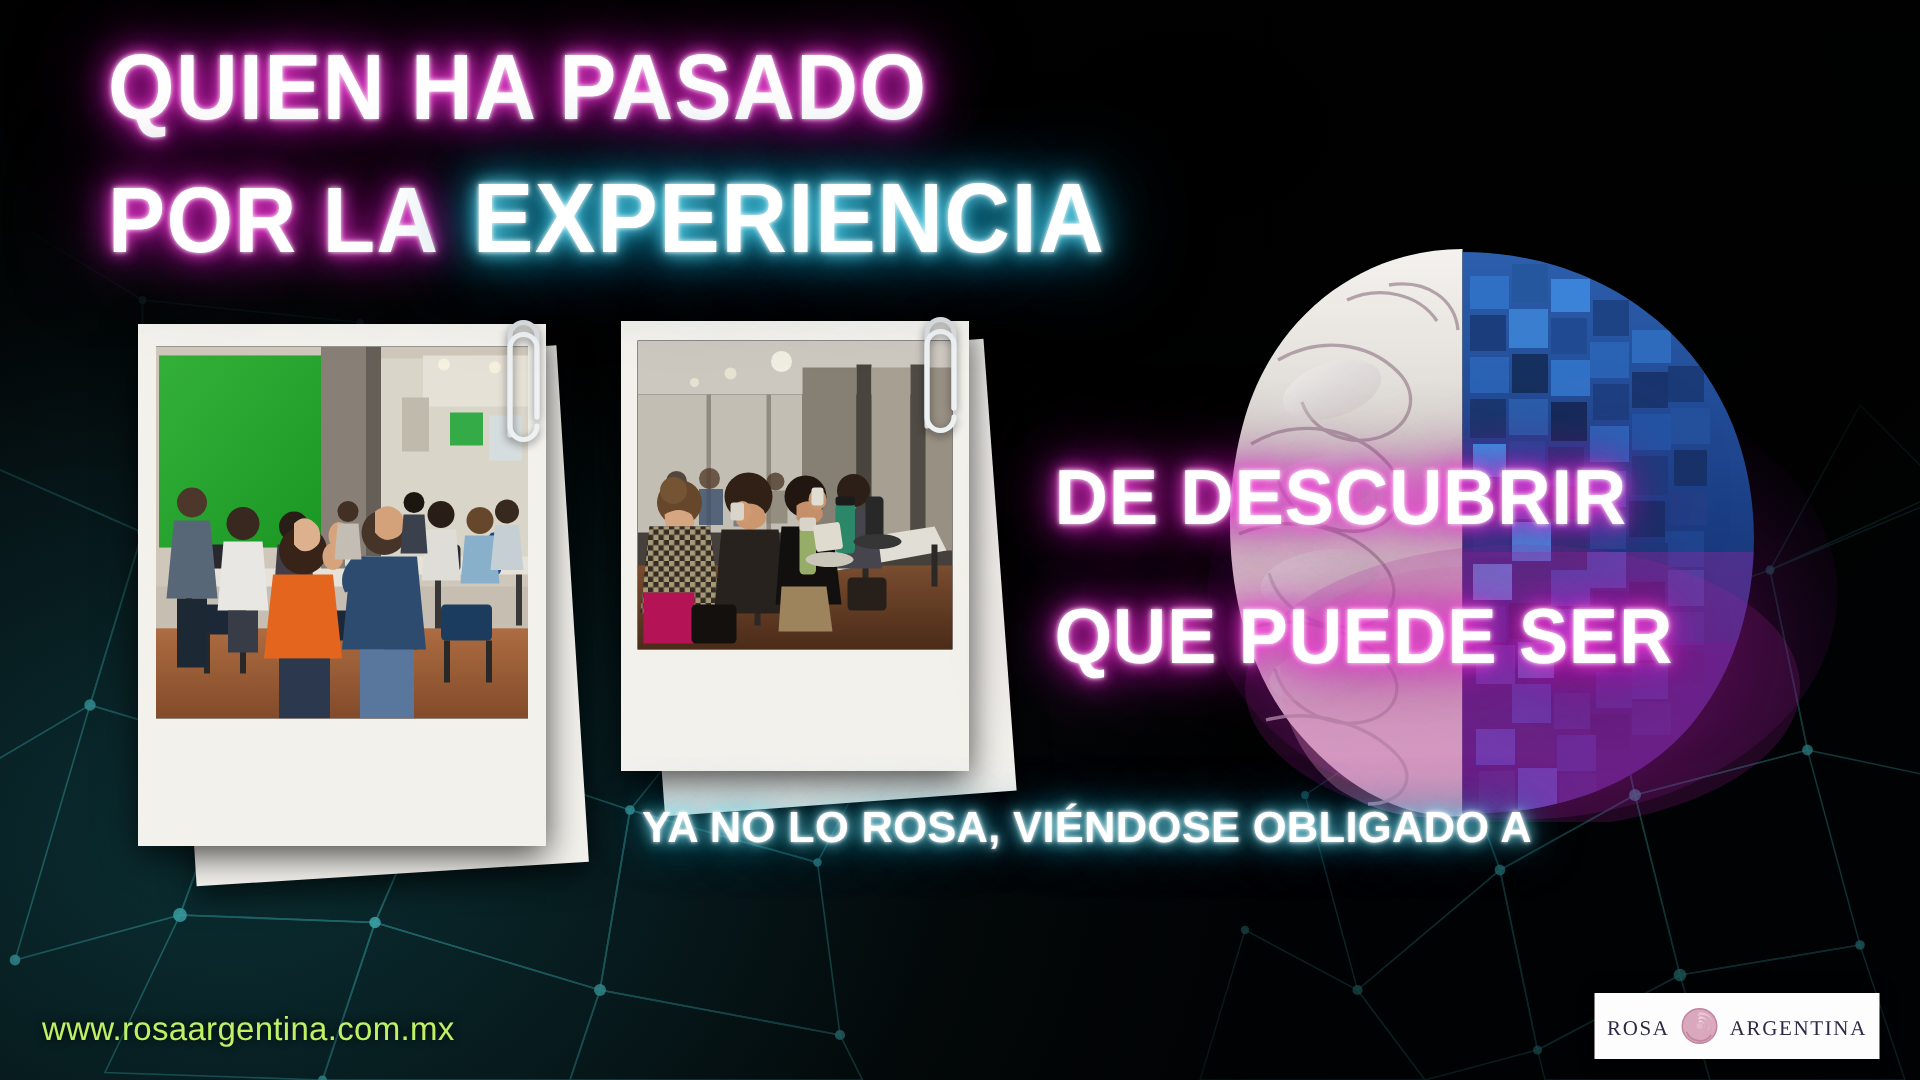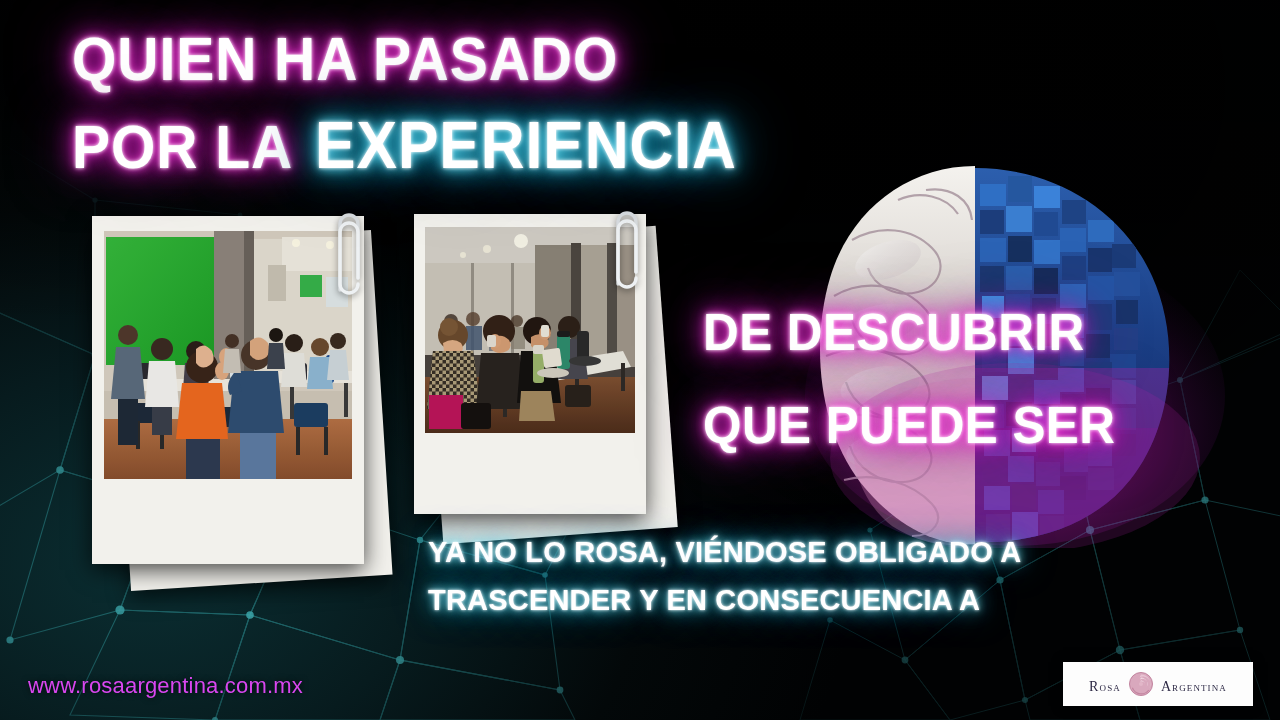--- a/index.html
+++ b/index.html
@@ -118,21 +118,21 @@
       0 0 36px #0d6d8c;
   }
 
   
   .site-url {
     position: absolute;
     left: 28px;
     top: 673px;
     font-size: 22px;
     font-weight: 400;
-    color: #d946ef;
+    color: #bef264;
     letter-spacing: .2px;
     z-index: 30;
     text-shadow: 0 0 6px rgba(0,0,0,.8);
   }
 
   
   .logo-box {
     position: absolute;
     left: 1063px;
     top: 662px;
@@ -141,21 +141,21 @@
     background: #fdfdfd;
     display: flex;
     align-items: center;
     justify-content: center;
     gap: 7px;
     z-index: 32;
     box-shadow: 0 0 10px rgba(0,0,0,.55);
   }
   .logo-word {
     font-family: "Liberation Serif", serif;
-    font-size: 13px;
+    font-size: 20px;
     letter-spacing: 1.1px;
     color: #2e2a46;
     font-variant: small-caps;
     text-transform: lowercase;
     font-weight: 400;
   }
   .logo-word::first-letter { font-size: 20px; }
   .logo-rose { width: 26px; height: 26px; flex: none; }
 
   
@@ -676,21 +676,20 @@
     </div>
   </div>
 
   <div class="right-head">
     <div class="rh-line glow-magenta">DE DESCUBRIR</div>
     <div class="rh-line glow-magenta">QUE PUEDE SER</div>
   </div>
 
   <div class="body-copy">
     <div class="bc-line">YA NO LO ROSA, VIÉNDOSE OBLIGADO A</div>
-    <div class="bc-line">TRASCENDER Y EN CONSECUENCIA A</div>
   </div>
 
   <div class="site-url">www.rosaargentina.com.mx</div>
 
   <div class="logo-box">
     <span class="logo-word">ROSA</span>
     <svg class="logo-rose" viewBox="0 0 26 26">
       <circle cx="13" cy="13" r="11.5" fill="#d9a8bd"></circle>
       <circle cx="13" cy="13" r="11.5" fill="none" stroke="#c2849f" stroke-width="1"></circle>
       <path d="M13,3.6 a9.4,9.4 0 0 1 8.1,14.1 a7.6,7.6 0 0 0 -9.6,-11.2" fill="#e9c6d5" opacity=".9"></path>

